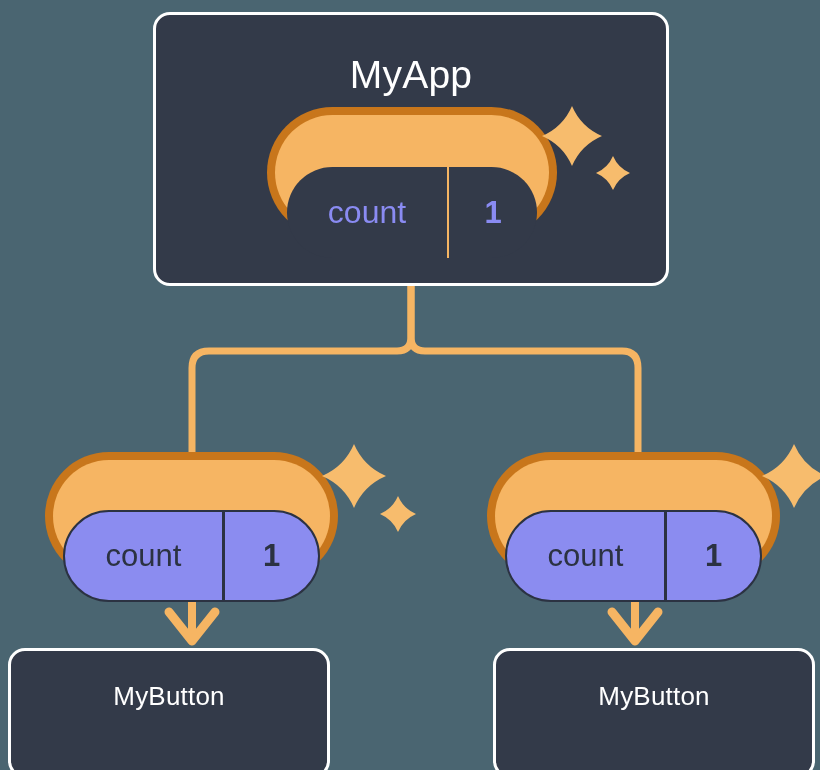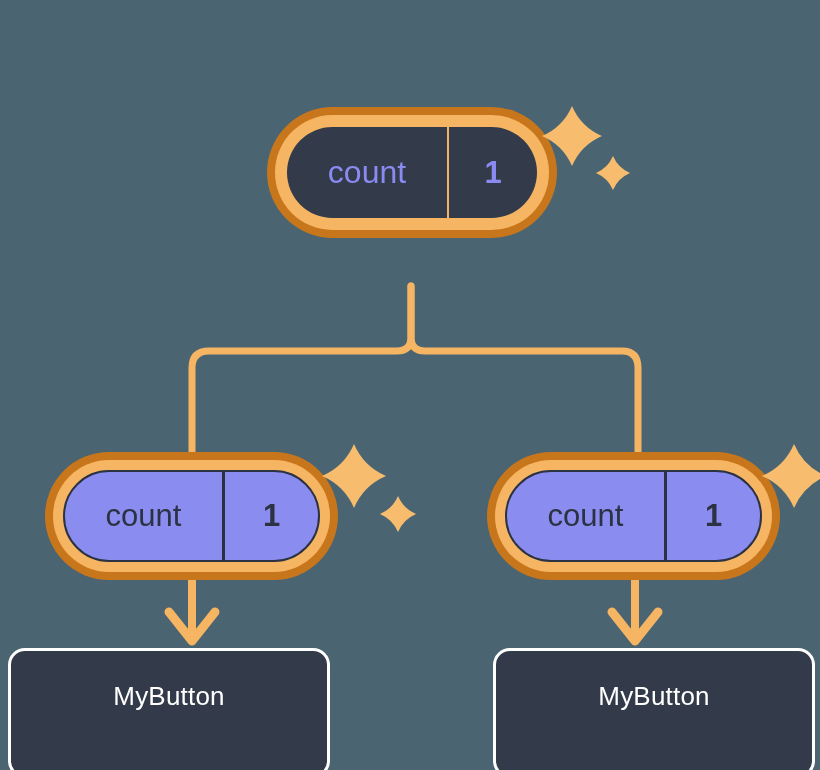--- a/index.html
+++ b/index.html
@@ -82,20 +82,21 @@
     background: #f6b563;
   }
   
   .pill-body {
     position: absolute;
     box-sizing: border-box;
     border-radius: 999px;
     display: flex;
     align-items: stretch;
     overflow: hidden;
+    margin-top: 40px;
   }
   .pill-key, .pill-val {
     display: flex;
     align-items: center;
     justify-content: center;
     box-sizing: border-box;
   }
 
   
   #pill-myapp-outer { left: 267px; top: 107px; width: 290px; height: 131px; }
@@ -155,20 +156,23 @@
     <path d="M 411 286 L 411 337 Q 411 351 397 351 L 209 351 Q 192 351 192 368 L 192 452" fill="none" stroke="#f6b563" stroke-width="7" stroke-linecap="round"></path>
     <path d="M 411 286 L 411 337 Q 411 351 425 351 L 622 351 Q 638 351 638 368 L 638 452" fill="none" stroke="#f6b563" stroke-width="7" stroke-linecap="round"></path>
 
     <line x1="192" y1="580" x2="192" y2="640" stroke="#f6b563" stroke-width="8" stroke-linecap="butt"></line>
     <path d="M 169 612 L 192 641 L 215 612" fill="none" stroke="#f6b563" stroke-width="9" stroke-linecap="round" stroke-linejoin="round"></path>
 
     <line x1="635" y1="580" x2="635" y2="640" stroke="#f6b563" stroke-width="8" stroke-linecap="butt"></line>
     <path d="M 612 612 L 635 641 L 658 612" fill="none" stroke="#f6b563" stroke-width="9" stroke-linecap="round" stroke-linejoin="round"></path>
   </svg>
 
+  <div id="card-myapp" class="comp-card">
+    <div class="comp-title">MyApp</div>
+  </div>
 
   <div id="pill-myapp-outer" class="pill-outer"></div>
   <div id="pill-myapp-mid" class="pill-mid"></div>
   <div id="pill-myapp-body" class="pill-body">
     <div class="pill-key">count</div>
     <div class="pill-val">1</div>
   </div>
 
   <div id="pill-left-outer" class="pill-outer pill-child-outer"></div>
   <div id="pill-left-mid" class="pill-mid pill-child-mid"></div>

